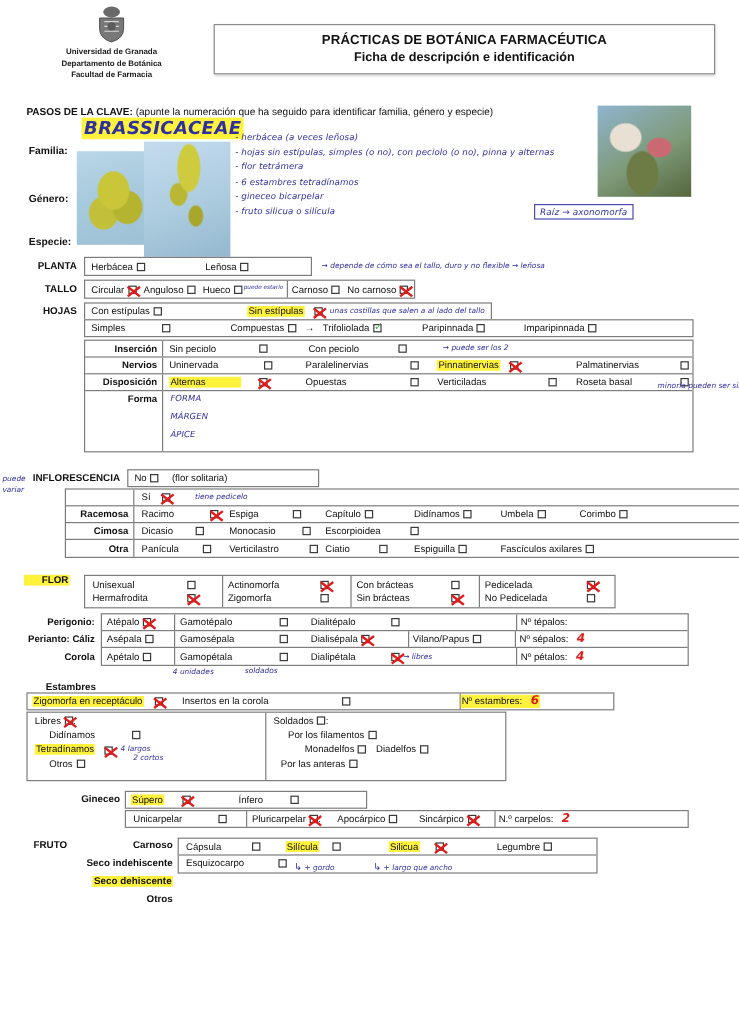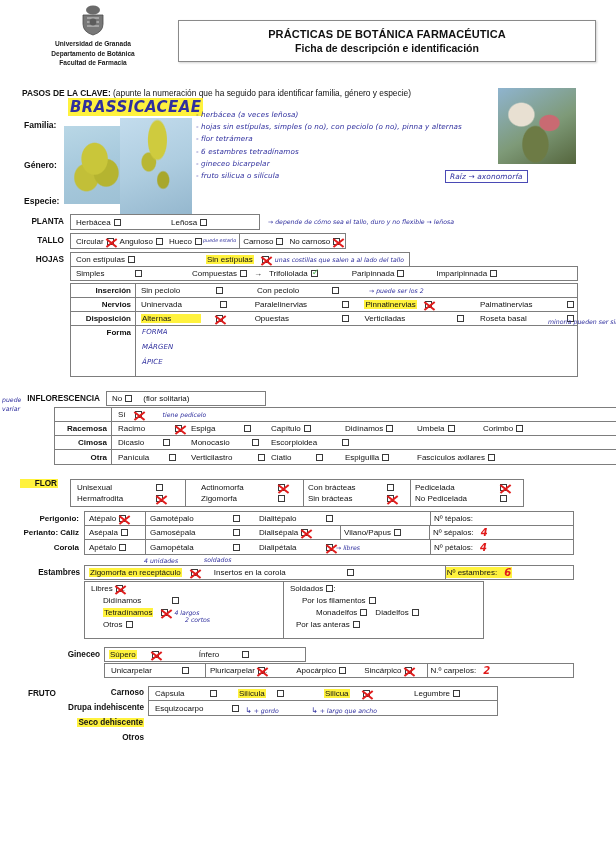--- a/index.html
+++ b/index.html
@@ -458,21 +458,21 @@
         <div class="cell" style="padding:0">
           <span class="t" style="width:76px">Unisexual</span>
           <span class="cb"></span>
         </div>
         <div class="cell" style="padding:0; margin-top:2px;">
           <span class="t" style="width:76px">Hermafrodita</span>
           <span class="cb x"></span>
         </div>
       </div>
       <div class="divider"></div>
-      <div style="display:flex; flex-direction:column; justify-content:center; width:106px; padding-left:4px;margin-left:11px;">
+      <div style="display:flex; flex-direction:column; justify-content:center; width:106px; padding-left:4px;">
         <div class="cell" style="padding:0">
           <span class="t" style="width:74px">Actinomorfa</span>
           <span class="cb x"></span>
         </div>
         <div class="cell" style="padding:0; margin-top:2px;">
           <span class="t" style="width:74px">Zigomorfa</span>
           <span class="cb"></span>
         </div>
       </div>
       <div class="divider"></div>
@@ -568,21 +568,21 @@
         <span class="ann">→ libres</span>
       </div>
       <div class="divider"></div>
       <div class="cell">
         <span class="t">Nº pétalos:</span>
         <span class="redval">4</span>
       </div>
     </div>
   </div>
 
-  <div class="row" style="margin-top:10px; align-items:flex-start;">
+  <div class="row" style="margin-top:10px; align-items:flex-start;flex-direction:column;">
     <div class="rowlabel" style="width:62px">Estambres</div>
     <div style="margin-left:4px; width:490px;">
       <div class="box" style="width:490px; height:15px;">
         <div class="cell" style="padding-left:2px">
           <span class="t hl">Zigomorfa en receptáculo</span>
           <span class="cb x" style="margin-left:6px"></span>
         </div>
         <div class="cell" style="margin-left:10px">
           <span class="t" style="width:130px">Insertos en la corola</span>
           <span class="cb"></span>
@@ -598,21 +598,21 @@
         <div style="width:196px; padding:2px 0 0 4px;">
           <div class="cell" style="padding:0">
             <span class="t">Libres</span>
             <span class="cb x"></span>
             <span>:</span>
           </div>
           <div class="cell" style="padding:0; margin-left:12px; margin-top:3px;">
             <span class="t" style="width:66px">Didínamos</span>
             <span class="cb"></span>
           </div>
-          <div class="cell" style="padding:0; margin-left:12px; margin-top:3px; position:relative;">
+          <div class="cell" style="padding:0; margin-top:3px; position:relative;align-items:flex-end;">
             <span class="t hl">Tetradínamos</span>
             <span class="cb x" style="margin-left:5px"></span>
             <span class="ann" style="margin-left:6px; line-height:1.15;">4 largos</span>
             <span class="ann-abs" style="left:82px; top:8px;">2 cortos</span>
           </div>
           <div class="cell" style="padding:0; margin-left:12px; margin-top:3px;">
             <span class="t">Otros</span>
             <span class="cb"></span>
           </div>
         </div>
@@ -660,42 +660,42 @@
         <div class="cell" style="width:98px; padding-left:4px;">
           <span class="t" style="width:68px">Unicarpelar</span>
           <span class="cb"></span>
         </div>
         <div class="divider"></div>
         <div class="cell" style="padding-left:4px">
           <span class="t">Pluricarpelar</span>
           <span class="cb x"></span>
           <span>:</span>
         </div>
-        <div class="cell" style="margin-left:23px">
+        <div class="cell" style="margin-left:8px">
           <span class="t">Apocárpico</span>
           <span class="cb"></span>
         </div>
         <div class="cell" style="margin-left:12px">
           <span class="t">Sincárpico</span>
           <span class="cb x"></span>
         </div>
         <div class="divider" style="margin-left:12px"></div>
         <div class="cell">
           <span class="t">N.º carpelos:</span>
           <span class="redval">2</span>
         </div>
       </div>
     </div>
   </div>
 
   <div class="row" style="margin-top:8px; align-items:flex-start;">
     <div class="rowlabel" style="width:38px">FRUTO</div>
     <div style="width:88px; padding-top:2px;">
       <div class="rowlabel" style="width:88px; padding-top:0; height:15px;">Carnoso</div>
-      <div class="rowlabel" style="width:88px; padding-top:0; height:15px;">Drupa indehiscente</div>
+      <div class="rowlabel" style="width:88px; padding-top:0; height:15px;">Seco indehiscente</div>
       <div class="rowlabel" style="width:88px; padding-top:0; height:15px;">
         <span class="hl">Seco dehiscente</span>
       </div>
       <div class="rowlabel" style="width:88px; padding-top:0; height:15px;">Otros</div>
     </div>
 
     <div class="subgrid bordered" style="width:350px; margin-left:4px;">
       <div class="subrow">
         <div class="cell" style="width:86px; padding-left:6px;">
           <span class="t" style="width:52px">Cápsula</span>

